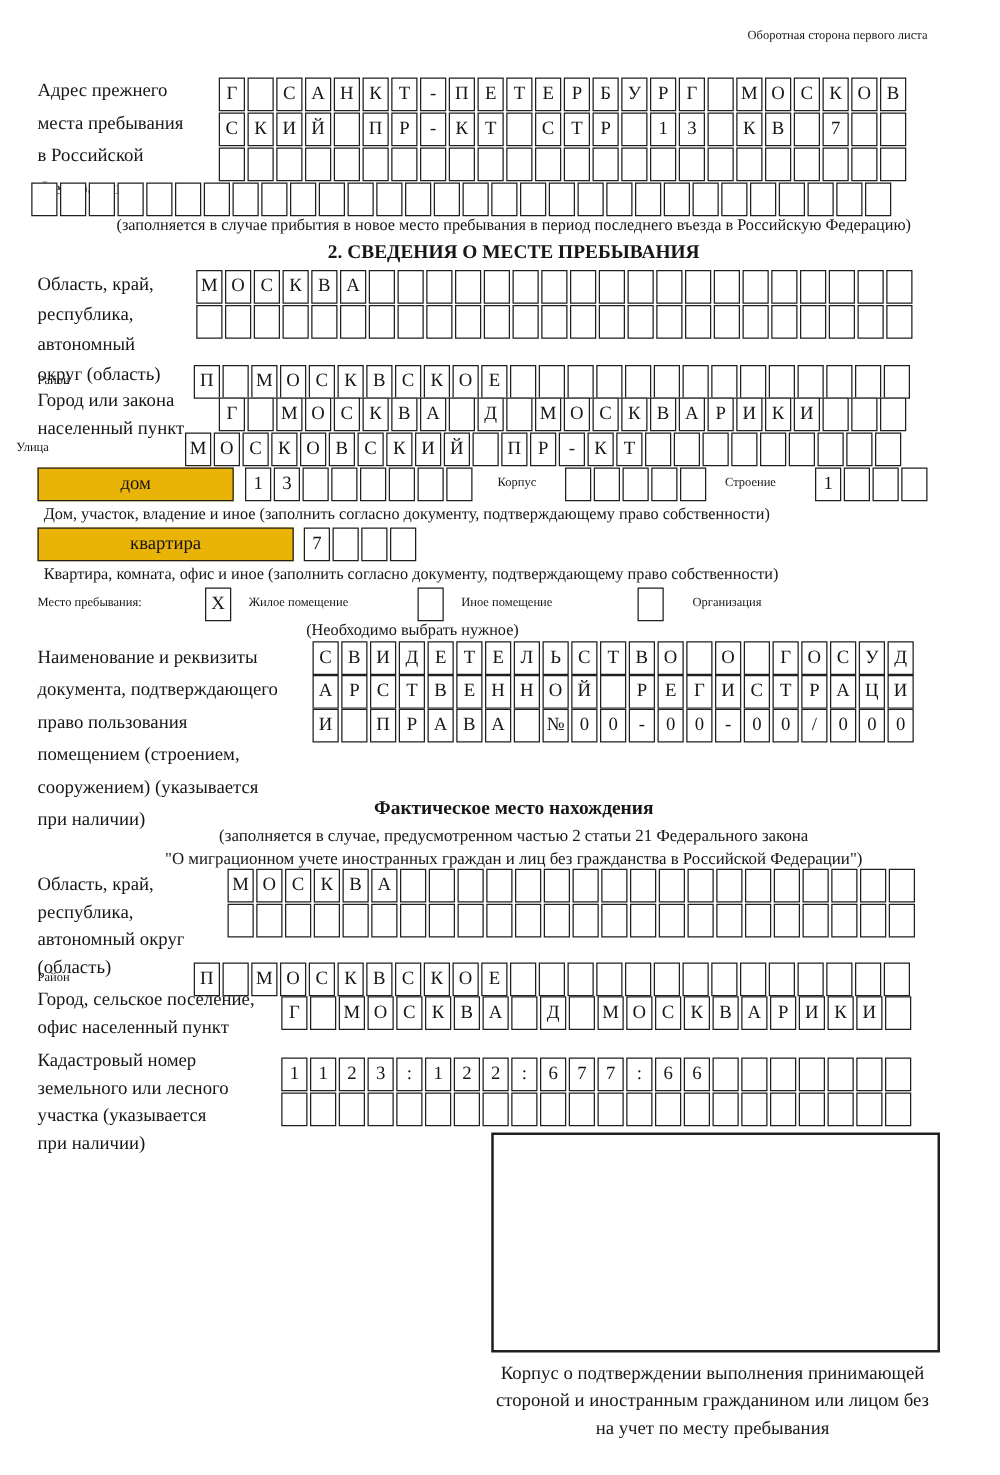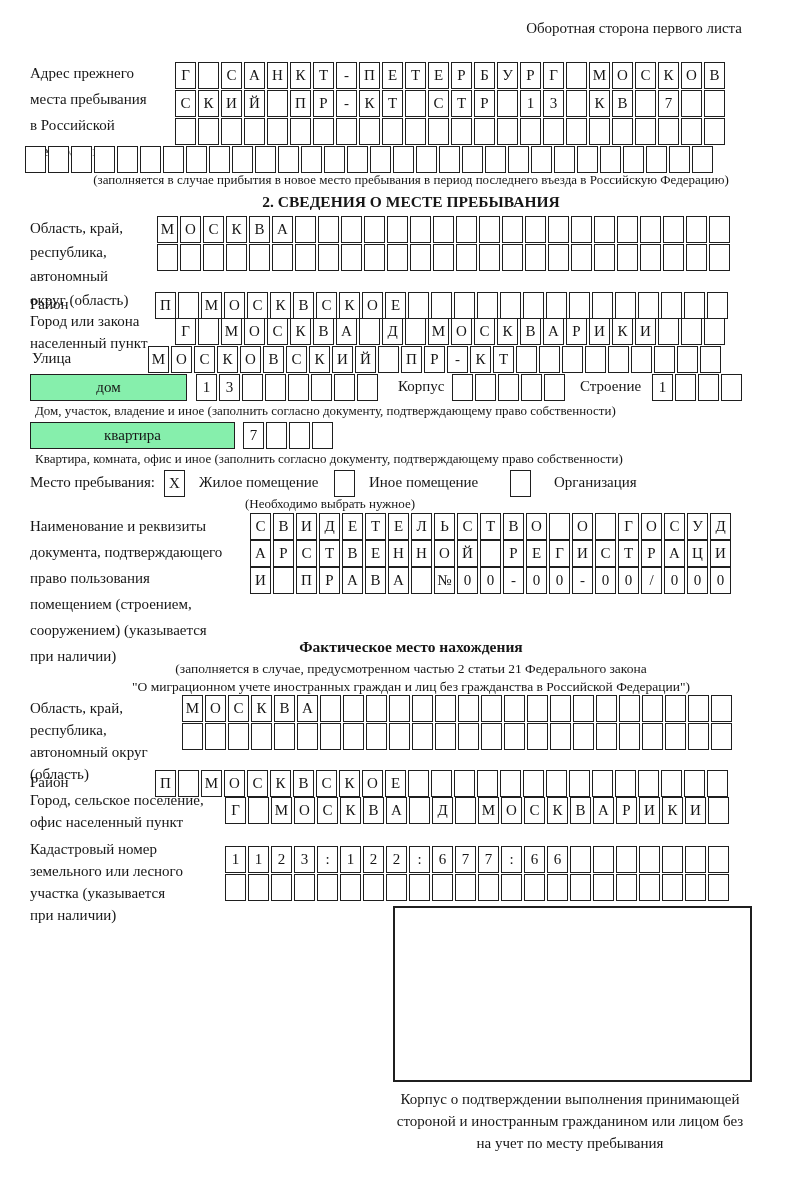--- a/index.html
+++ b/index.html
@@ -1,28 +1,28 @@
 <!DOCTYPE html>
 <html><head>
 <meta charset="utf-8">
 <style>
   html,body{margin:0;padding:0;background:#fff;}
   .page{position:relative;width:800px;height:1180px;background:#fff;
         font-family:"Liberation Serif",serif;color:#161616;overflow:hidden;}
   .abs{position:absolute;}
-  .label{font-size:15px;line-height:25px;white-space:nowrap;}
+  .label{font-size:10px;line-height:25px;white-space:nowrap;}
   .lines{font-size:15px;white-space:nowrap;}
   .caption{font-size:13px;white-space:nowrap;}
   .heading{font-size:15.5px;font-weight:bold;white-space:nowrap;}
   .center{left:0;width:800px;text-align:center;margin-left:11px;}
   .boxrow{display:flex;gap:2px;}
   .cell{flex:none;width:19px;height:25px;border:1.8px solid #1f1f1f;background:#fff;
         display:flex;align-items:center;justify-content:center;
         font-size:15px;font-family:"Liberation Serif",serif;}
-  .widebox{border:1.8px solid #1f1f1f;height:25px;background:#86efac;
+  .widebox{border:1.8px solid #1f1f1f;height:25px;background:#eab308;
         display:flex;align-items:center;justify-content:center;font-size:15px;}
   .stampbox{border:2px solid #1f1f1f;background:#fff;}
 </style>
 </head>
 <body>
 
 <div class="page">
 
   <div class="abs label" style="left:450px;top:16px;width:292px;text-align:right">Оборотная сторона первого листа</div>
 
@@ -260,21 +260,21 @@
       <span class="cell">А</span>
       <span class="cell">Р</span>
       <span class="cell">И</span>
       <span class="cell">К</span>
       <span class="cell">И</span>
       <span class="cell"></span>
       <span class="cell"></span>
       <span class="cell"></span>
     </div>
 
-  <div class="abs label" style="left:32px;top:346px">Улица</div>
+  <div class="abs label" style="left:13px;top:346px">Улица</div>
   <div class="abs boxrow" style="left:148px;top:346px">
       <span class="cell">М</span>
       <span class="cell">О</span>
       <span class="cell">С</span>
       <span class="cell">К</span>
       <span class="cell">О</span>
       <span class="cell">В</span>
       <span class="cell">С</span>
       <span class="cell">К</span>
       <span class="cell">И</span>

